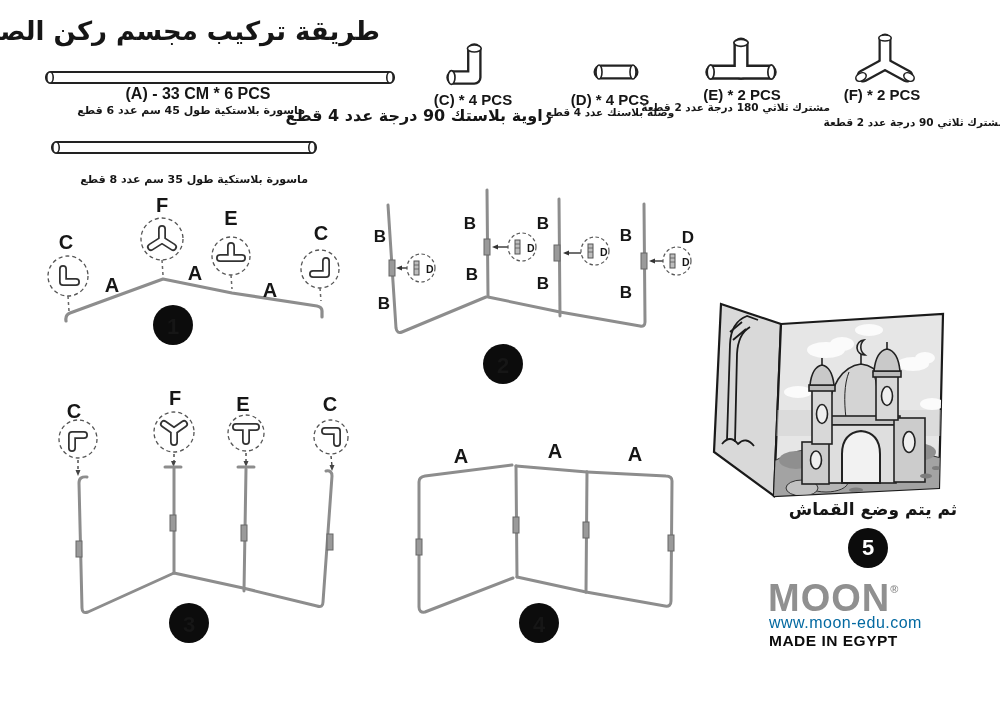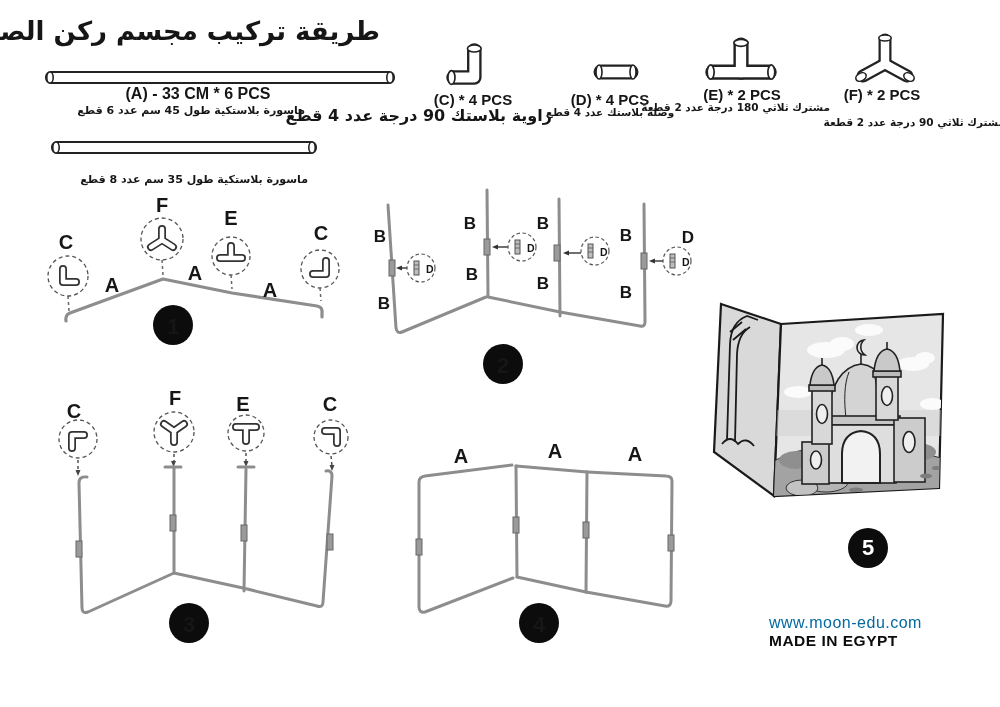--- a/index.html
+++ b/index.html
@@ -342,20 +342,24 @@
       </g>
 
       <g fill="#7d7d7d">
         <ellipse cx="220" cy="184" rx="6" ry="2.5"></ellipse>
           <ellipse cx="150" cy="198" rx="7" ry="2.5"></ellipse>
           <ellipse cx="230" cy="176" rx="4" ry="2"></ellipse>
       </g>
     </g>
   </svg>
 
+  <div class="lbl ar ctr" style="left:773px;top:499px;width:200px;font-size:17px;">ثم يتم وضع القماش</div>
   <div class="badge" style="left:848px;top:528px;">
     <span>5</span>
   </div>
 
+  <div class="brand" style="left:768px;top:579px;">
+    <span>MOON</span><sup>®</sup>
+  </div>
   <div class="site" style="left:769px;top:614px;">www.moon-edu.com</div>
   <div class="origin" style="left:769px;top:632px;">MADE IN EGYPT</div>
 
 </div>
 
 </body></html>

